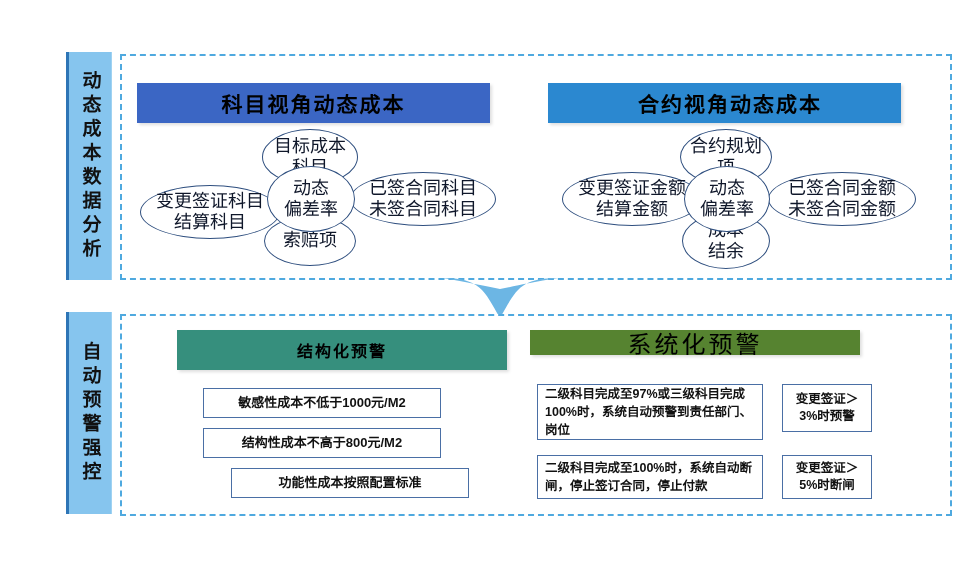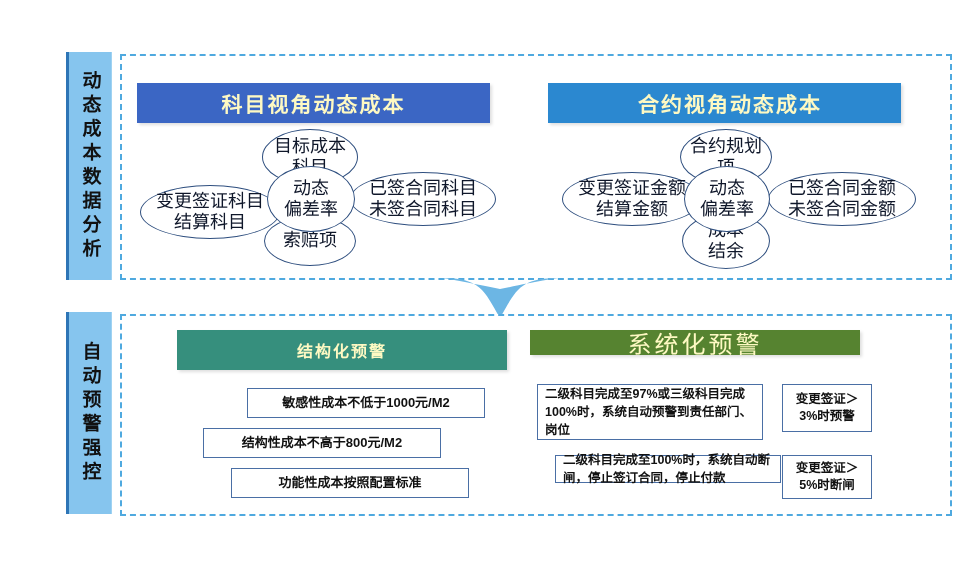--- a/index.html
+++ b/index.html
@@ -42,21 +42,21 @@
   .dashed-panel {
     border: 2px dashed #4FA9DF;
     background: #ffffff;
   }
 
   
   .title-bar {
     display: flex;
     align-items: center;
     justify-content: center;
-    color: #fef9c3;
+    color: #000000;
     font-weight: bold;
     letter-spacing: 2px;
     box-shadow: 2px 2px 3px rgba(0,0,0,0.13);
   }
   .title-bar.blue-dark { background: #3B66C4; font-size: 21px; }
   .title-bar.blue-light { background: #2B88D0; font-size: 21px; }
   .title-bar.teal { background: #368F7D; font-size: 16px; }
   .title-bar.olive {
     background: #568330;
     font-size: 24px;
@@ -174,38 +174,38 @@
 <div class="abs side-band" style="left:66px; top:312px; width:46px; height:202px;">
   <span>自动预警强控</span>
 </div>
 
 <div class="abs dashed-panel" style="left:120px; top:314px; width:832px; height:202px;"></div>
 
 <div class="abs title-bar teal" style="left:177px; top:330px; width:330px; height:40px;">
   <span>结构化预警</span>
 </div>
 
-<div class="abs rule-box" style="left:203px; top:388px; width:238px; height:30px;margin-left:44px;">
+<div class="abs rule-box" style="left:203px; top:388px; width:238px; height:30px;">
   <span>敏感性成本不低于1000元/M2</span>
 </div>
 <div class="abs rule-box" style="left:203px; top:428px; width:238px; height:30px;">
   <span>结构性成本不高于800元/M2</span>
 </div>
 <div class="abs rule-box" style="left:203px; top:468px; width:238px; height:30px;margin-left:28px;">
   <span>功能性成本按照配置标准</span>
 </div>
 
 <div class="abs title-bar olive" style="left:530px; top:330px; width:330px; height:25px;">
   <span>系统化预警</span>
 </div>
 
 <div class="abs rule-box left-align" style="left:537px; top:384px; width:226px; height:56px; font-size:12.5px;">
   <span>二级科目完成至97%或三级科目完成100%时，系统自动预警到责任部门、岗位</span>
 </div>
-<div class="abs rule-box left-align" style="left:537px; top:455px; width:226px; height:28px; font-size:12.5px;margin-left:18px;">
+<div class="abs rule-box left-align" style="left:537px; top:455px; width:226px; height:44px; font-size:12.5px;">
   <span>二级科目完成至100%时，系统自动断闸，停止签订合同，停止付款</span>
 </div>
 
 <div class="abs rule-box" style="left:782px; top:384px; width:90px; height:48px; font-size:12.5px; white-space:pre-line;">
   <span>变更签证＞
 3%时预警</span>
 </div>
 <div class="abs rule-box" style="left:782px; top:455px; width:90px; height:44px; font-size:12.5px; white-space:pre-line;">
   <span>变更签证＞
 5%时断闸</span>

